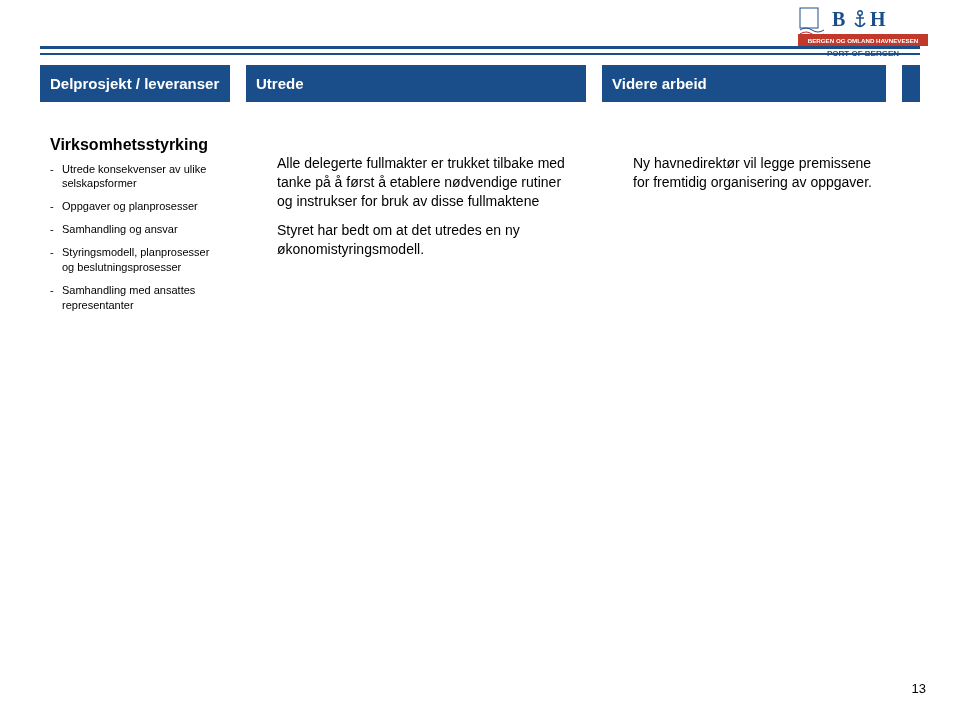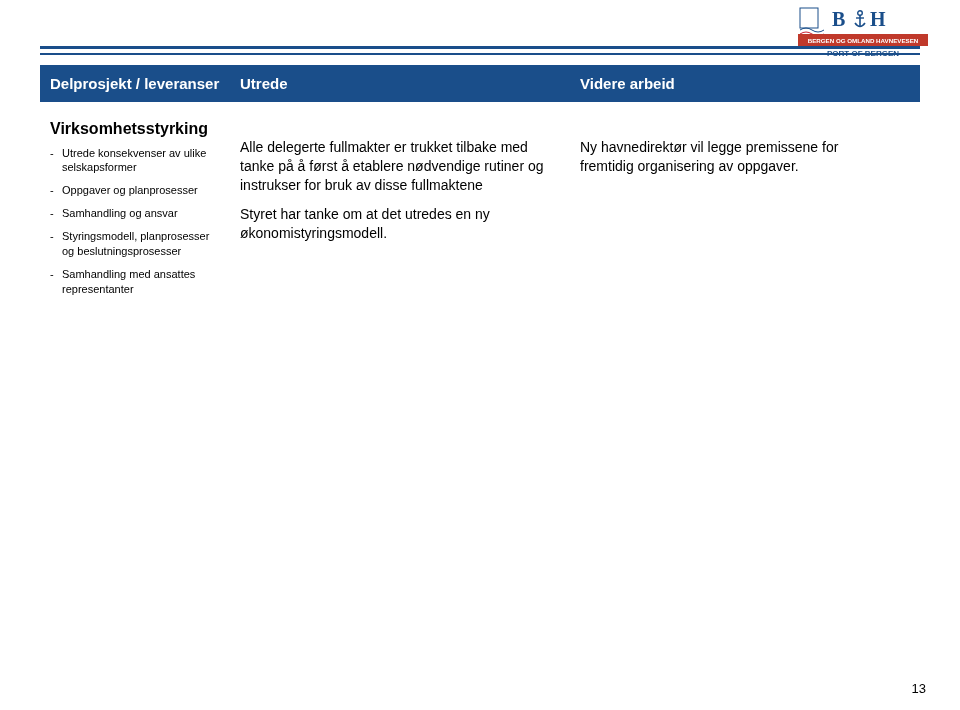--- a/index.html
+++ b/index.html
@@ -6,34 +6,34 @@
   html, body { width: 960px; height: 710px; font-family: Arial, Helvetica, sans-serif; background: #fff; color: #000; }
   .page { position: relative; width: 960px; height: 710px; padding: 28px 40px 20px 40px; }
 
   .logo { position: absolute; top: 6px; right: 32px; width: 130px; height: 54px; }
 
   .title { font-size: 27px; font-weight: bold; letter-spacing: 0.2px; margin-top: 4px; }
   .rule-wrap { margin-top: 18px; }
   .rule-top { height: 3px; background: #1a4e8a; }
   .rule-bot { height: 2px; background: #1a4e8a; margin-top: 4px; }
 
-  .grid { display: grid; grid-template-columns: 190px 340px 1fr 18px; margin-top: 10px; }
+  .grid { display: grid; grid-template-columns: 190px 340px 1fr 18px; margin-top: 10px; gap: 16px; }
 
   .hcell { background: #1a4e8a; color: #fff; font-size: 15px; font-weight: bold; padding: 10px 6px 10px 10px; }
   .hcell.tail { padding: 0; }
   .cell { padding: 10px 8px 0 10px; font-size: 14px; line-height: 1.35; }
   .bcell-tail { background: transparent; }
 
   .subhead { font-weight: bold; font-size: 16px; margin: 6px 0 6px 0; }
 
   ul.dash { list-style: none; padding: 0; margin: 0; }
   ul.dash > li { position: relative; padding-left: 12px; margin-bottom: 8px; font-size: 11px; line-height: 1.35; }
   ul.dash > li::before { content: "-"; position: absolute; left: 0; top: 0; }
 
-  .para { margin-bottom: 10px; }
+  .para { margin-bottom: 10px; margin-left: 21px; }
 
   .pagenum { position: absolute; bottom: 14px; right: 34px; font-size: 13px; }
 </style>
 </head>
 <body>
 
 <div class="page">
 
   <div class="logo">
     <svg viewBox="0 0 130 54" width="130" height="54">
@@ -79,21 +79,21 @@
         <li>Oppgaver og planprosesser</li>
         <li>Samhandling og ansvar</li>
         <li>Styringsmodell, planprosesser og beslutningsprosesser</li>
         <li>Samhandling med ansattes representanter</li>
       </ul>
     </div>
 
     <div class="cell">
       <div style="height:26px"></div>
       <p class="para">Alle delegerte fullmakter er trukket tilbake  med tanke på å først å etablere nødvendige rutiner og instrukser for bruk av disse fullmaktene</p>
-      <p class="para">Styret har tanke om at det utredes en ny økonomistyringsmodell.</p>
+      <p class="para">Styret har bedt om at det utredes en ny økonomistyringsmodell.</p>
     </div>
 
     <div class="cell">
       <div style="height:26px"></div>
       <p class="para">Ny havnedirektør vil legge premissene for fremtidig organisering av oppgaver.</p>
     </div>
 
     <div class="bcell-tail"></div>
   </div>
 

